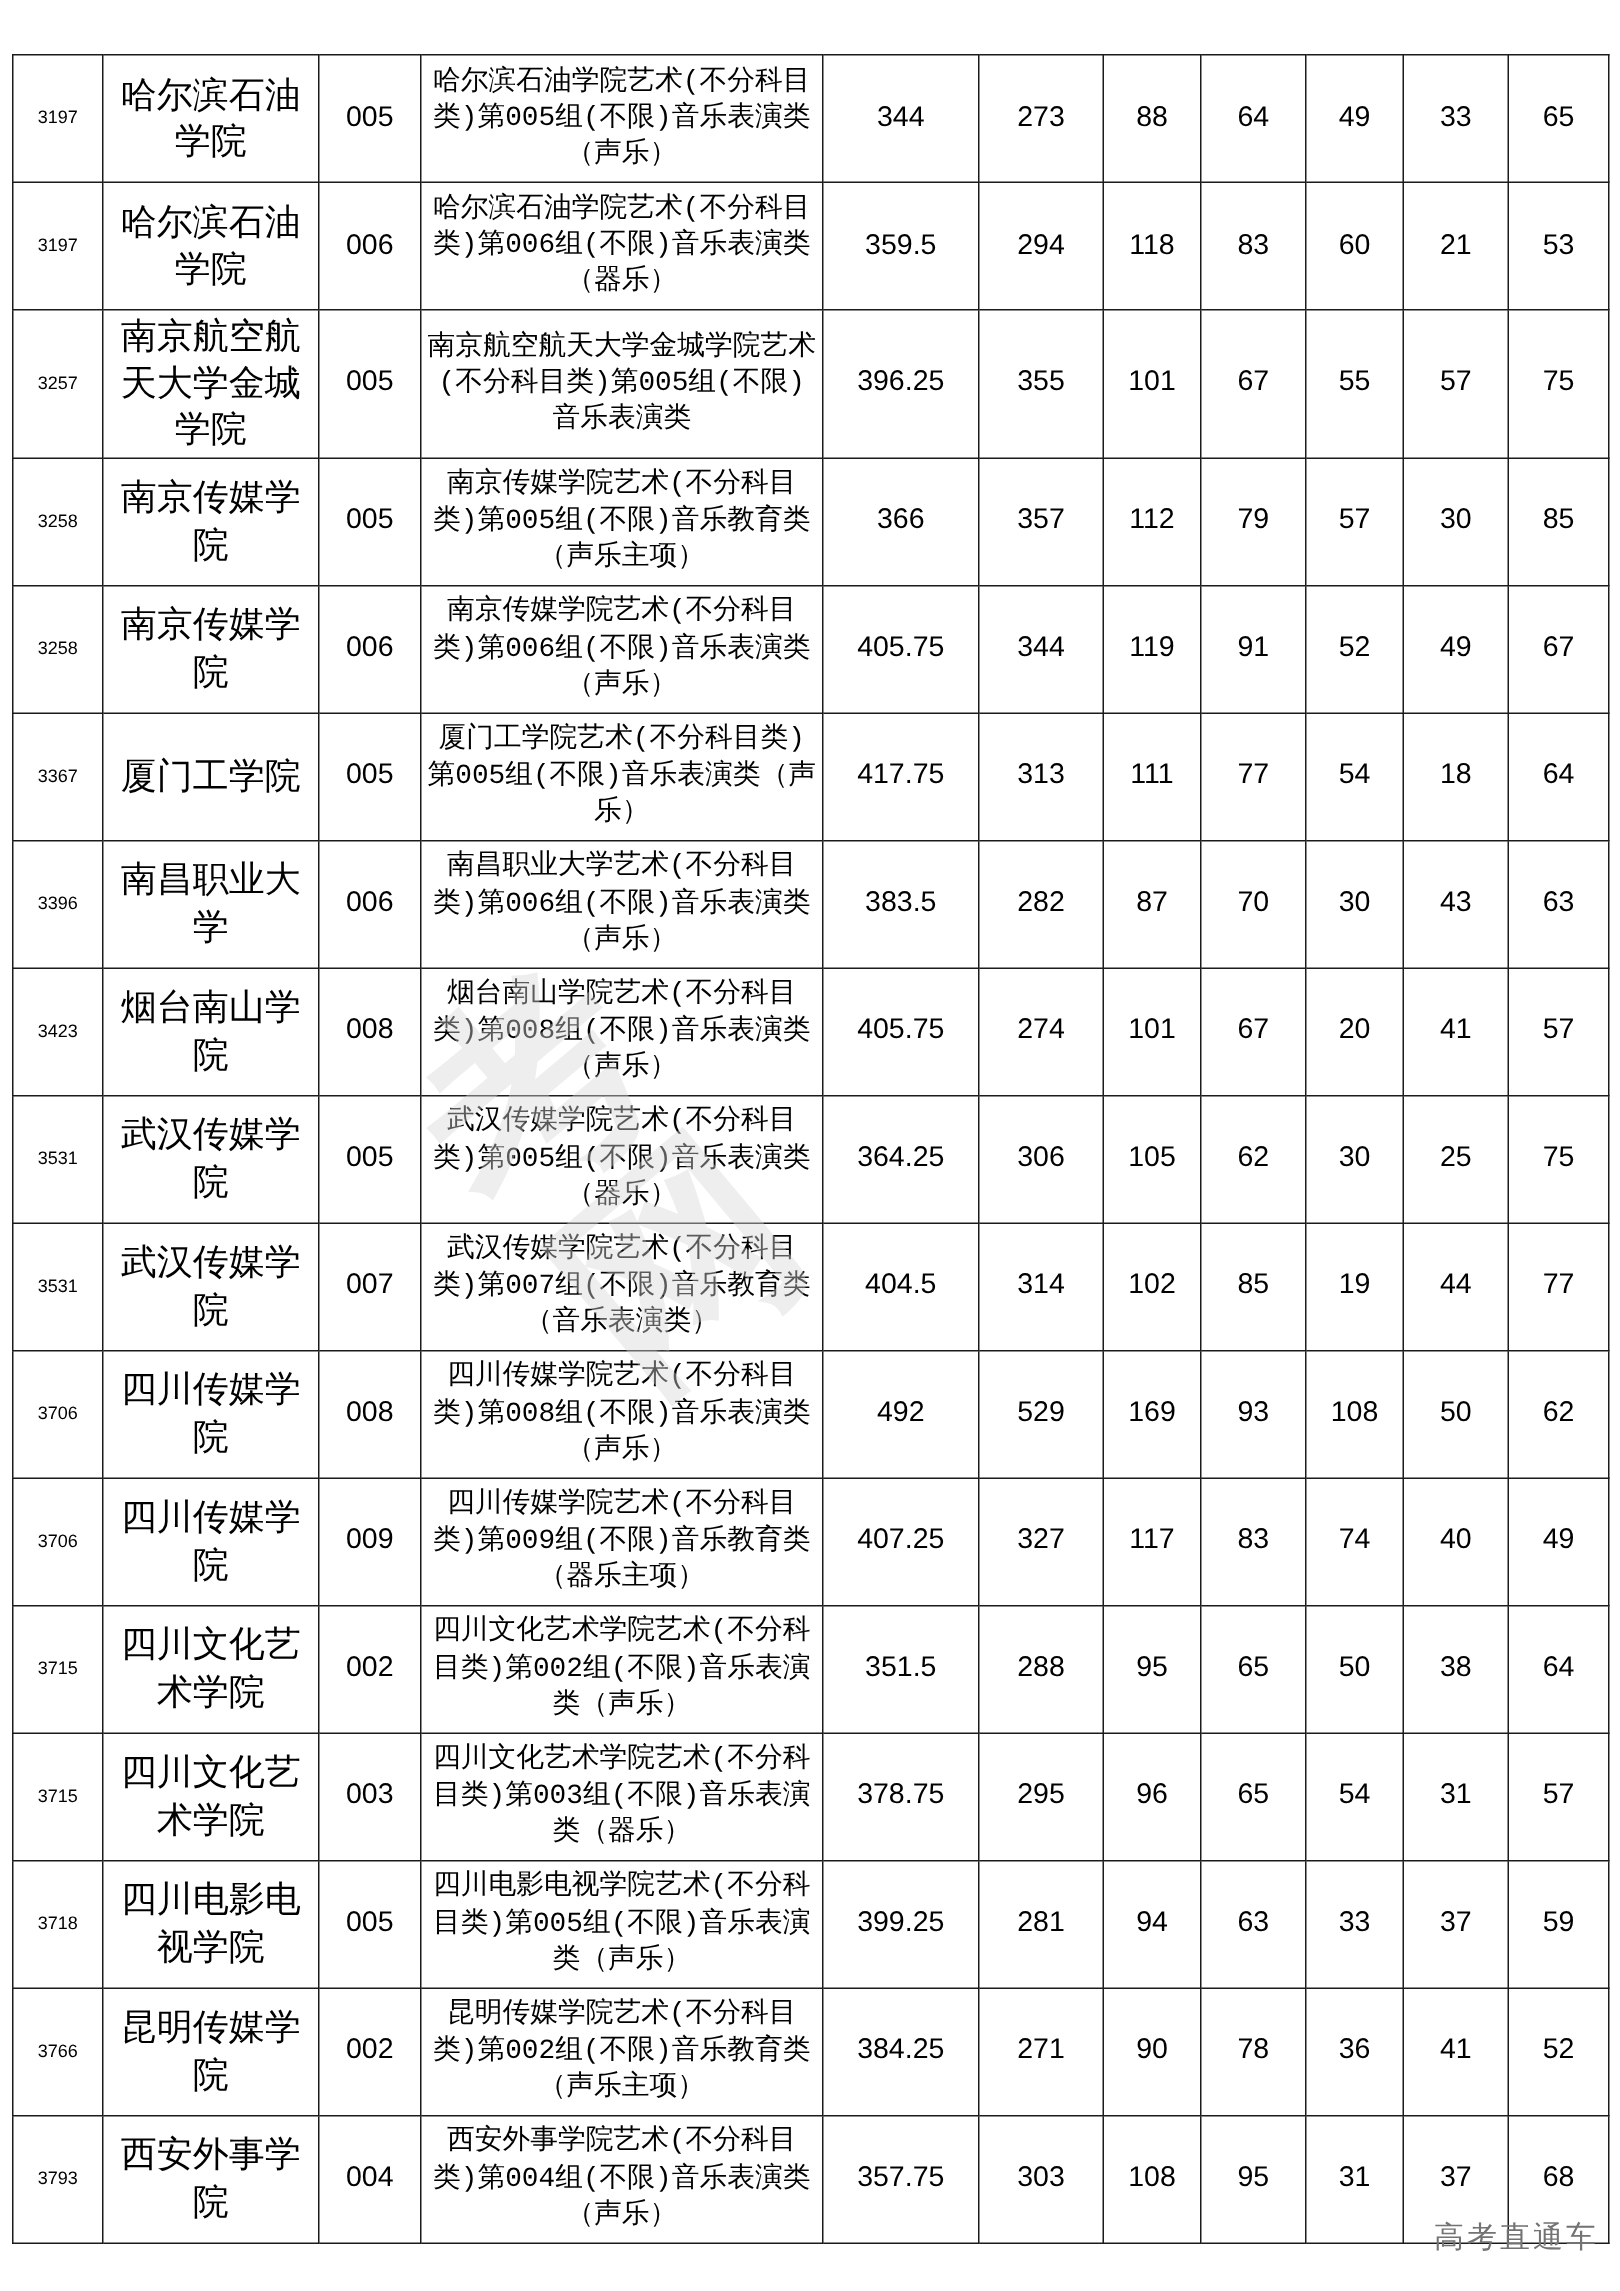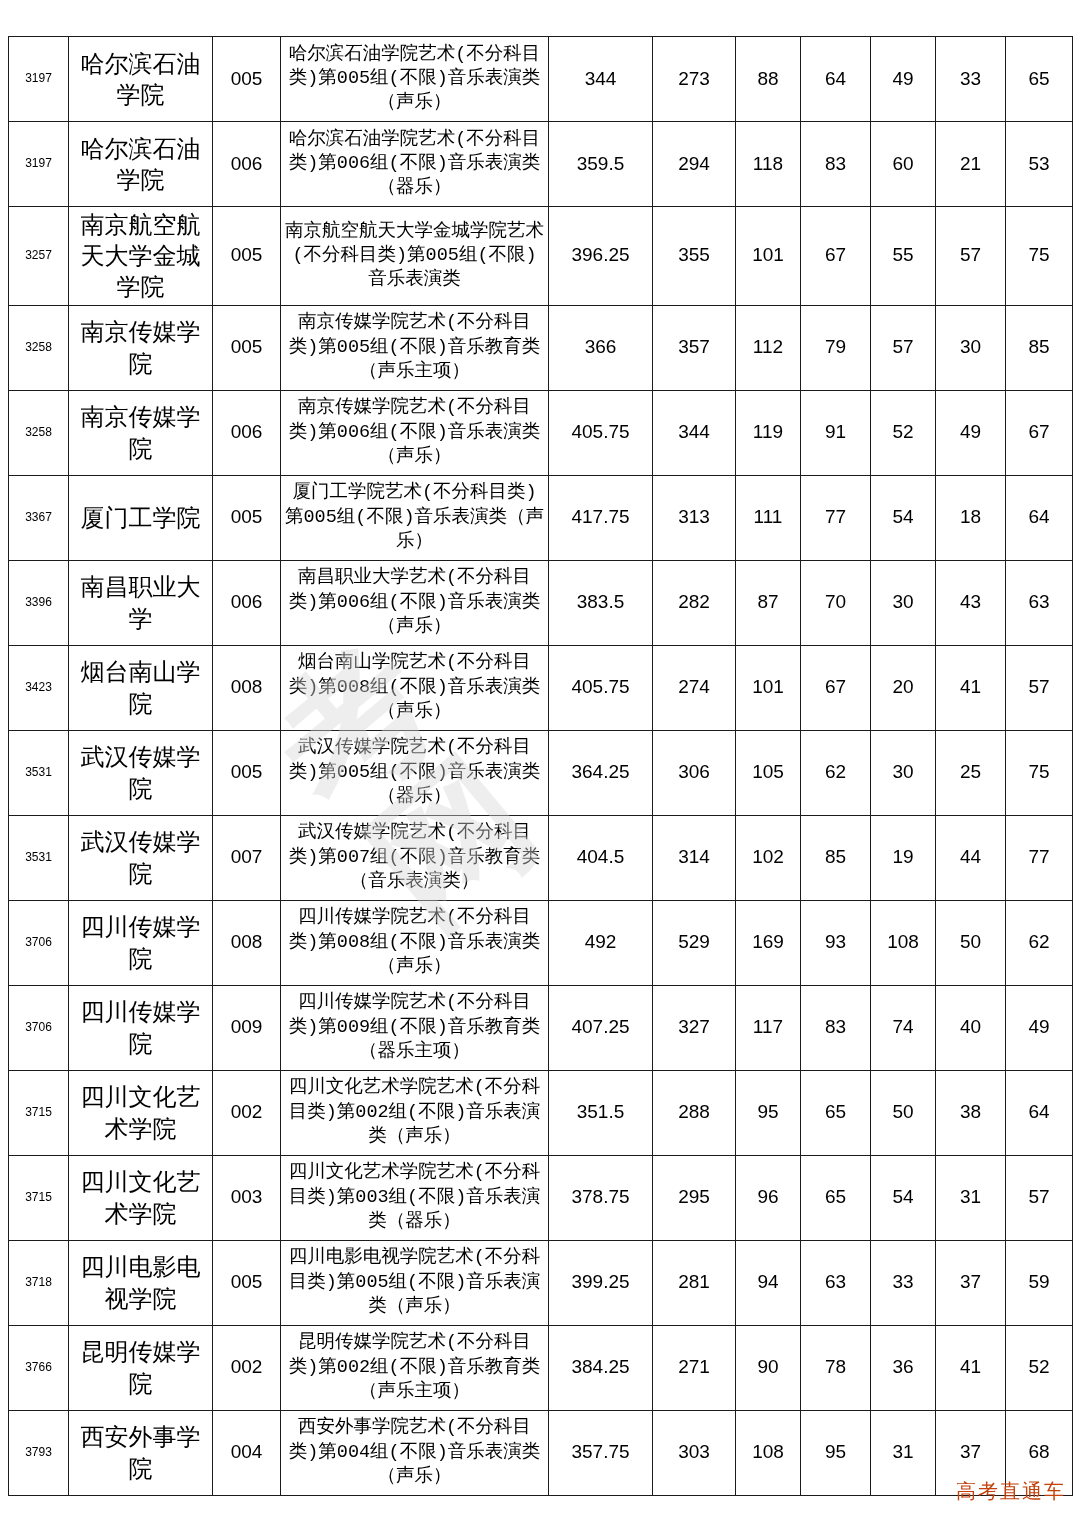--- a/index.html
+++ b/index.html
@@ -80,21 +80,21 @@
     user-select: none;
     white-space: nowrap;
   }
   .wm-diag span { display: block; }
 
   .wm-corner {
     position: absolute;
     right: 14px;
     bottom: 22px;
     font-size: 20px;
-    color: #c2410c;
+    color: #737373;
     letter-spacing: 2px;
     z-index: 6;
     pointer-events: none;
     user-select: none;
     margin-left: 36px;
   }
 </style>
 </head>
 <body>
 

